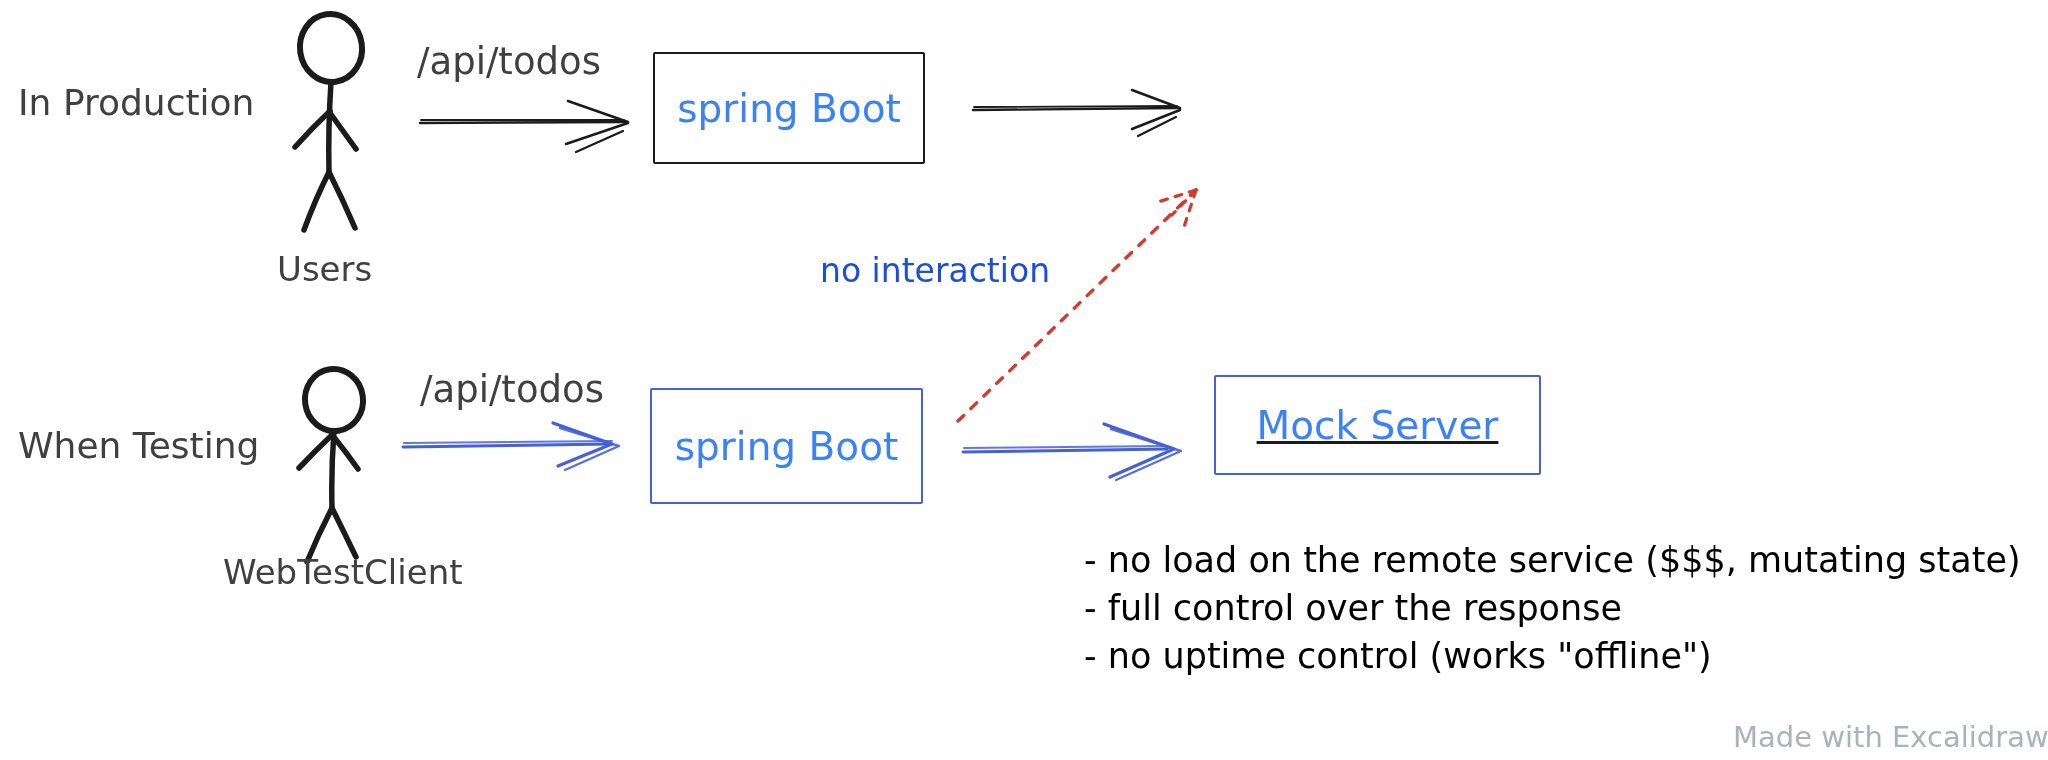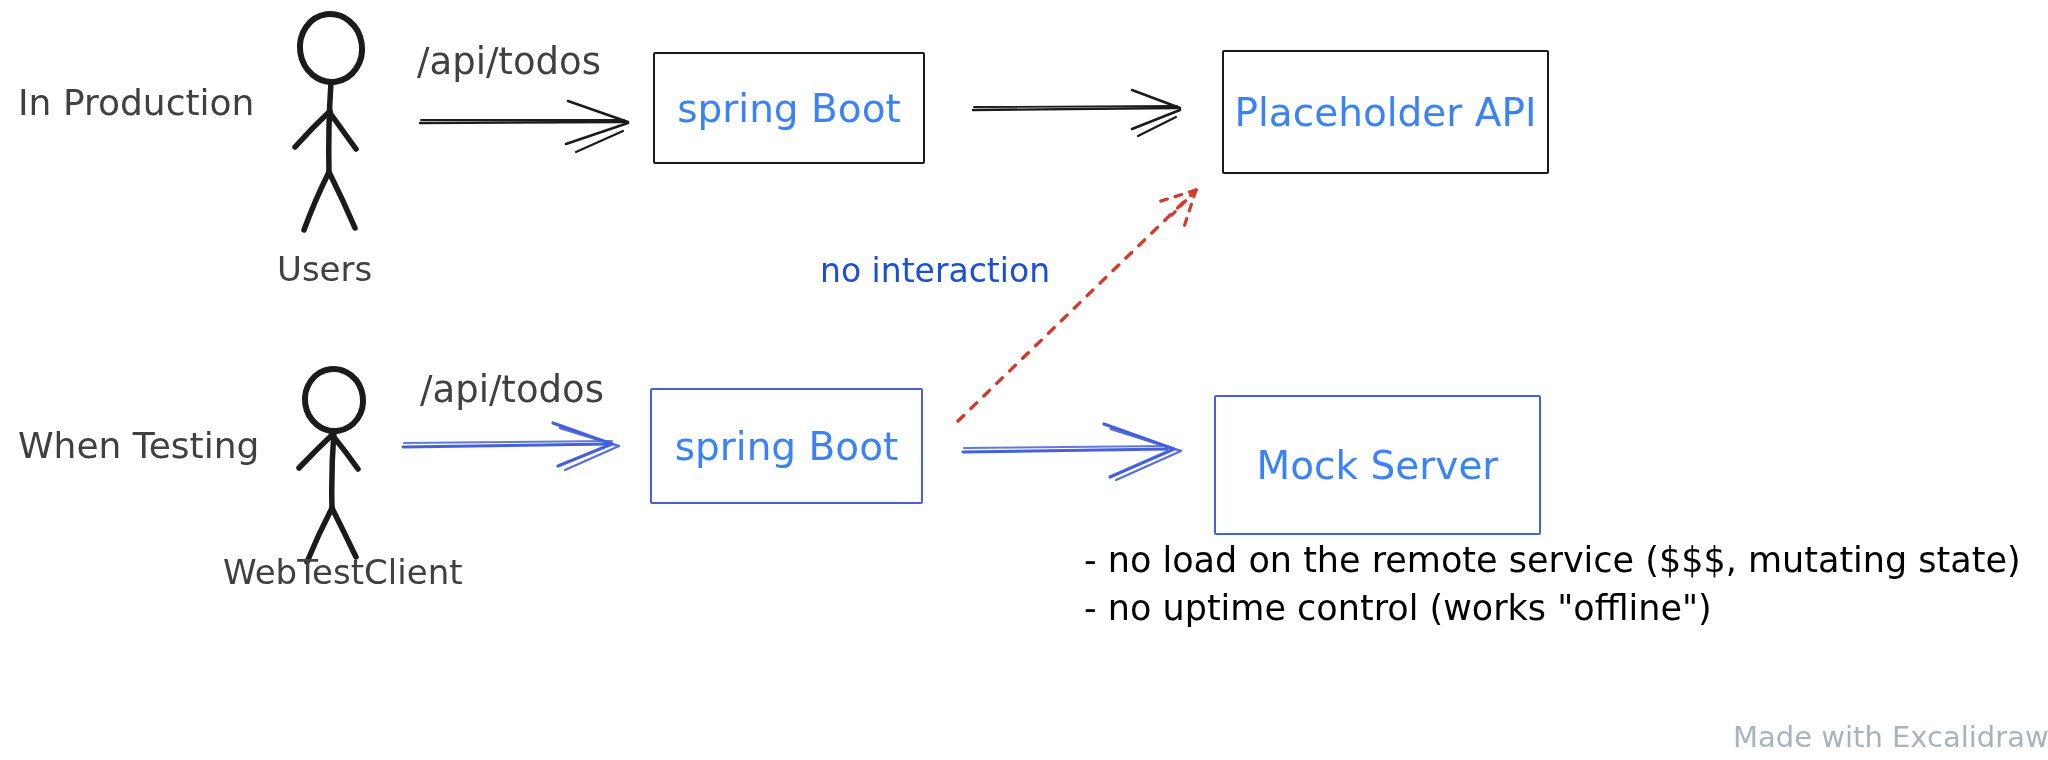--- a/index.html
+++ b/index.html
@@ -101,40 +101,38 @@
   <div class="lbl lbl-scenario" style="left:18px; top:82px;">In Production</div>
 
   <div class="lbl lbl-actor" style="left:277px; top:204px;margin-top:45px;">Users</div>
 
   <div class="lbl lbl-request" style="left:417px; top:40px;">/api/todos</div>
 
   <div class="dbox" style="left:653px; top:52px; width:272px; height:112px;">
     <span class="box-label">spring Boot</span>
   </div>
 
-  <div class="dbox" style="left:1222px; top:50px; width:327px; height:124px;">
-    <span class="box-label">Placeholder API</span>
-  </div>
 
   <div class="lbl lbl-red" style="left:820px; top:251px;">no interaction</div>
 
   <div class="lbl lbl-scenario" style="left:18px; top:425px;">When Testing</div>
 
   <div class="lbl lbl-actor" style="left:203px; top:552px;margin-left:20px;">WebTestClient</div>
 
   <div class="lbl lbl-request" style="left:420px; top:368px;">/api/todos</div>
 
   <div class="dbox blue" style="left:650px; top:388px; width:273px; height:116px;">
     <span class="box-label">spring Boot</span>
   </div>
 
-  <div class="dbox blue" style="left:1214px; top:395px; width:327px; height:140px;">
+  <div class="dbox blue" style="left:1214px; top:375px; width:327px; height:100px;text-decoration:underline;">
     <span class="box-label">Mock Server</span>
   </div>
 
   <div class="notes">
     <div class="note-line">- no load on the remote service ($$$, mutating state)</div>
+    <div class="note-line">- full control over the response</div>
     <div class="note-line">- no uptime control (works "offline")</div>
   </div>
 
   <div class="lbl watermark" style="left:1733px; top:720px;">Made with Excalidraw</div>
 
 </div>
 
 </body></html>

